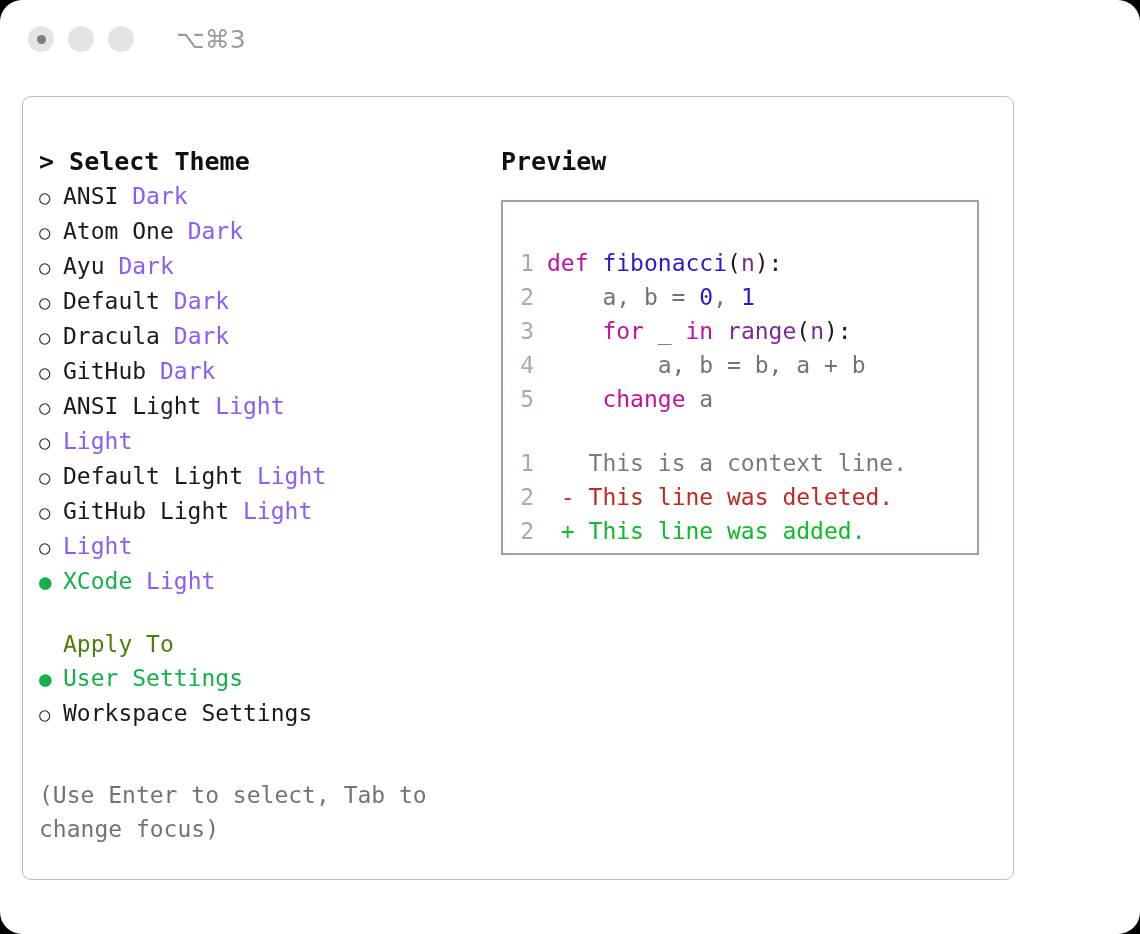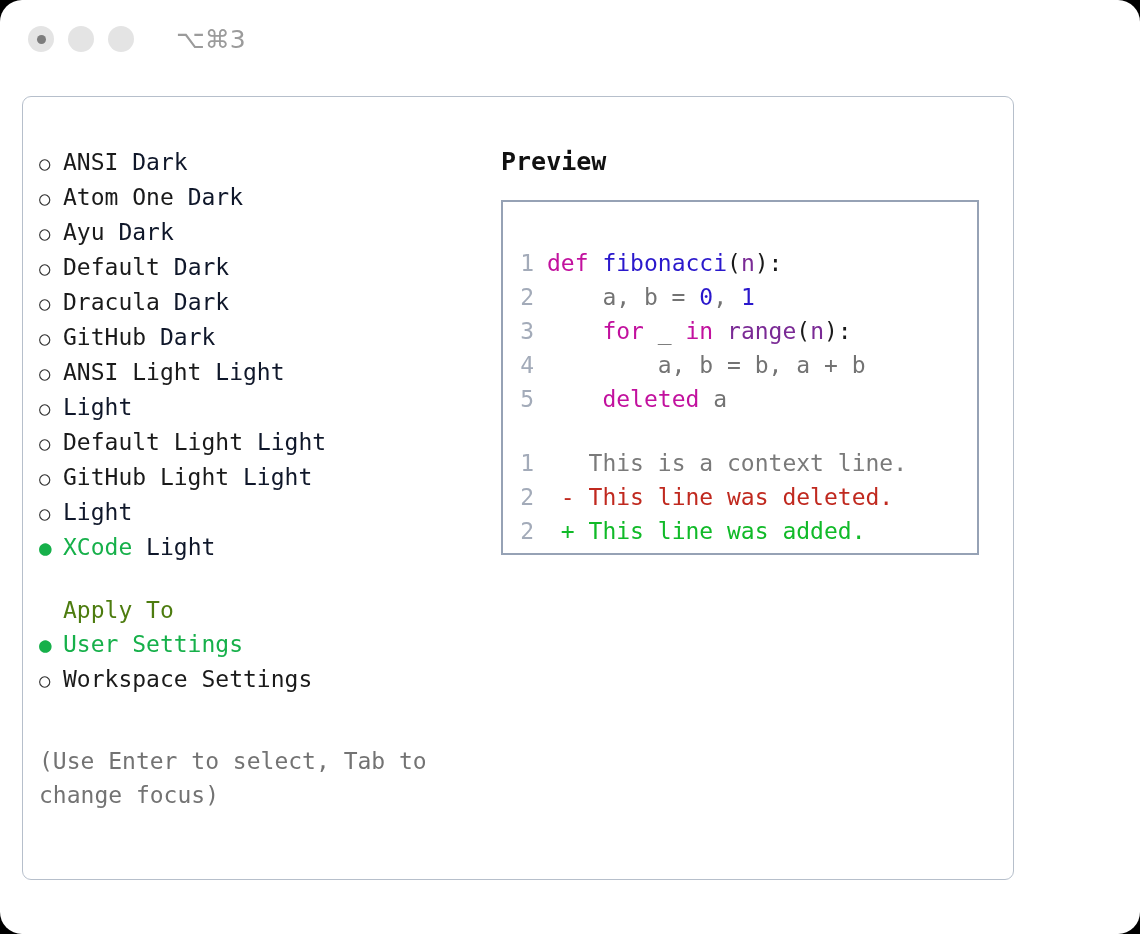--- a/index.html
+++ b/index.html
@@ -100,21 +100,21 @@
     flex: 0 0 24px;
     font-size: 19px;
     color: #333333;
   }
   .bullet.sel {
     color: #16b04a;
     font-size: 21px;
   }
   .opt-name { color: #1a1a1a; }
   .option-row.selected .opt-name { color: #16b04a; }
-  .opt-variant { color: #0f172a; }
+  .opt-variant { color: #8b5cf6; }
 
   .apply-title {
     font-size: 23px;
     color: #4d7c0f;
     line-height: 34px;
     padding-left: 24px;
     white-space: pre;
   }
   .spacer-md { height: 28px; }
   .spacer-sm { height: 22px; }
@@ -183,20 +183,21 @@
         </span>
       <span class="dot"></span>
       <span class="dot"></span>
     </div>
     <span class="shortcut">⌥⌘3</span>
   </div>
 
   <div class="card">
 
     <div class="col-left">
+      <div class="section-title">&gt; Select Theme</div>
       <div id="theme-list">
           <div class="option-row"><span class="bullet">○</span><span class="opt-name">ANSI </span><span class="opt-variant">Dark</span></div>
           <div class="option-row"><span class="bullet">○</span><span class="opt-name">Atom One </span><span class="opt-variant">Dark</span></div>
           <div class="option-row"><span class="bullet">○</span><span class="opt-name">Ayu </span><span class="opt-variant">Dark</span></div>
           <div class="option-row"><span class="bullet">○</span><span class="opt-name">Default </span><span class="opt-variant">Dark</span></div>
           <div class="option-row"><span class="bullet">○</span><span class="opt-name">Dracula </span><span class="opt-variant">Dark</span></div>
           <div class="option-row"><span class="bullet">○</span><span class="opt-name">GitHub </span><span class="opt-variant">Dark</span></div>
           <div class="option-row"><span class="bullet">○</span><span class="opt-name">ANSI Light </span><span class="opt-variant">Light</span></div>
           <div class="option-row"><span class="bullet">○</span><span class="opt-variant">Light</span></div>
           <div class="option-row"><span class="bullet">○</span><span class="opt-name">Default Light </span><span class="opt-variant">Light</span></div>
@@ -219,21 +220,21 @@
     </div>
 
     <div class="col-right">
       <div class="preview-label">Preview</div>
       <div class="preview-box">
         <div id="code-block">
             <div class="code-line"><span class="ln">1</span><span><span class="tok-kw">def </span><span class="tok-fn">fibonacci</span><span class="tok-punc">(</span><span class="tok-param">n</span><span class="tok-punc">):</span></span></div>
             <div class="code-line"><span class="ln">2</span><span><span class="tok-txt">    a, b = </span><span class="tok-num">0</span><span class="tok-txt">, </span><span class="tok-num">1</span></span></div>
             <div class="code-line"><span class="ln">3</span><span><span class="tok-txt">    </span><span class="tok-kw">for</span><span class="tok-txt"> _ </span><span class="tok-kw">in</span><span class="tok-txt"> </span><span class="tok-bi">range</span><span class="tok-punc">(</span><span class="tok-param">n</span><span class="tok-punc">):</span></span></div>
             <div class="code-line"><span class="ln">4</span><span><span class="tok-txt">        a, b = b, a + b</span></span></div>
-            <div class="code-line"><span class="ln">5</span><span><span class="tok-txt">    </span><span class="tok-kw">deleted</span><span class="tok-txt"> a</span></span></div>
+            <div class="code-line"><span class="ln">5</span><span><span class="tok-txt">    </span><span class="tok-kw">change</span><span class="tok-txt"> a</span></span></div>
           </div>
         <div class="code-gap"></div>
         <div id="diff-block">
             <div class="code-line"><span class="ln">1</span><span class="diff-ctx">  </span><span class="diff-ctx"> This is a context line.</span></div>
             <div class="code-line"><span class="ln">2</span><span class="diff-del"> -</span><span class="diff-del"> This line was deleted.</span></div>
             <div class="code-line"><span class="ln">2</span><span class="diff-add"> +</span><span class="diff-add"> This line was added.</span></div>
           </div>
       </div>
     </div>
 

